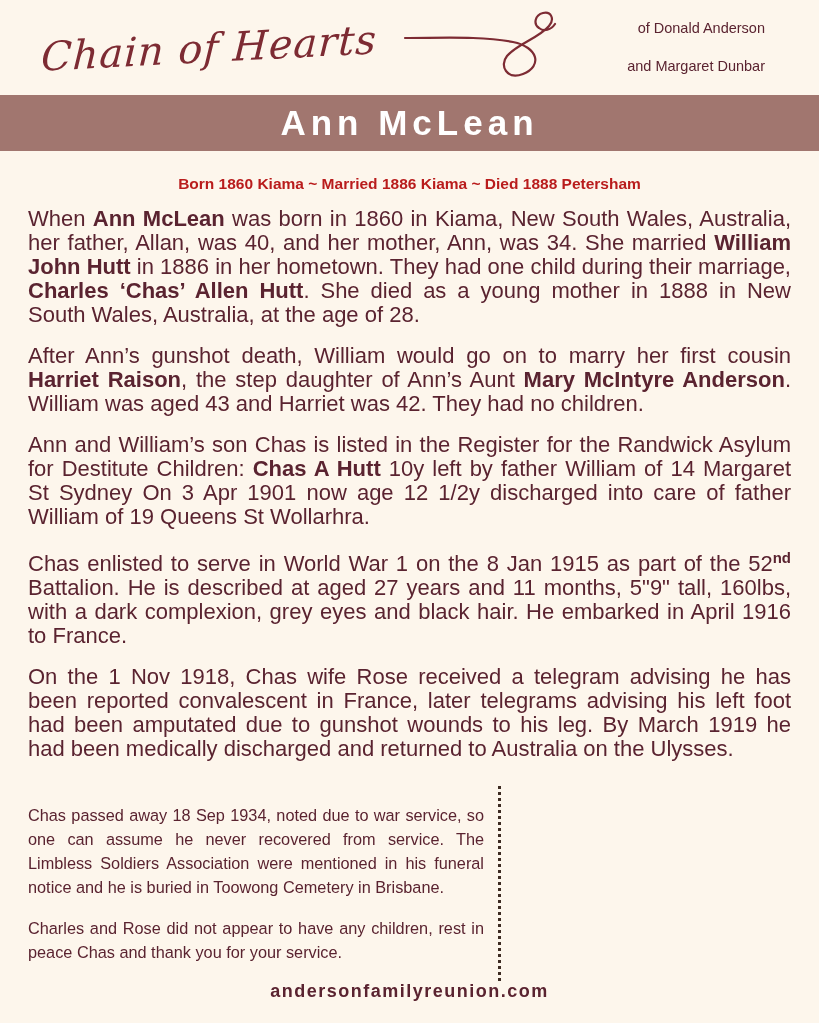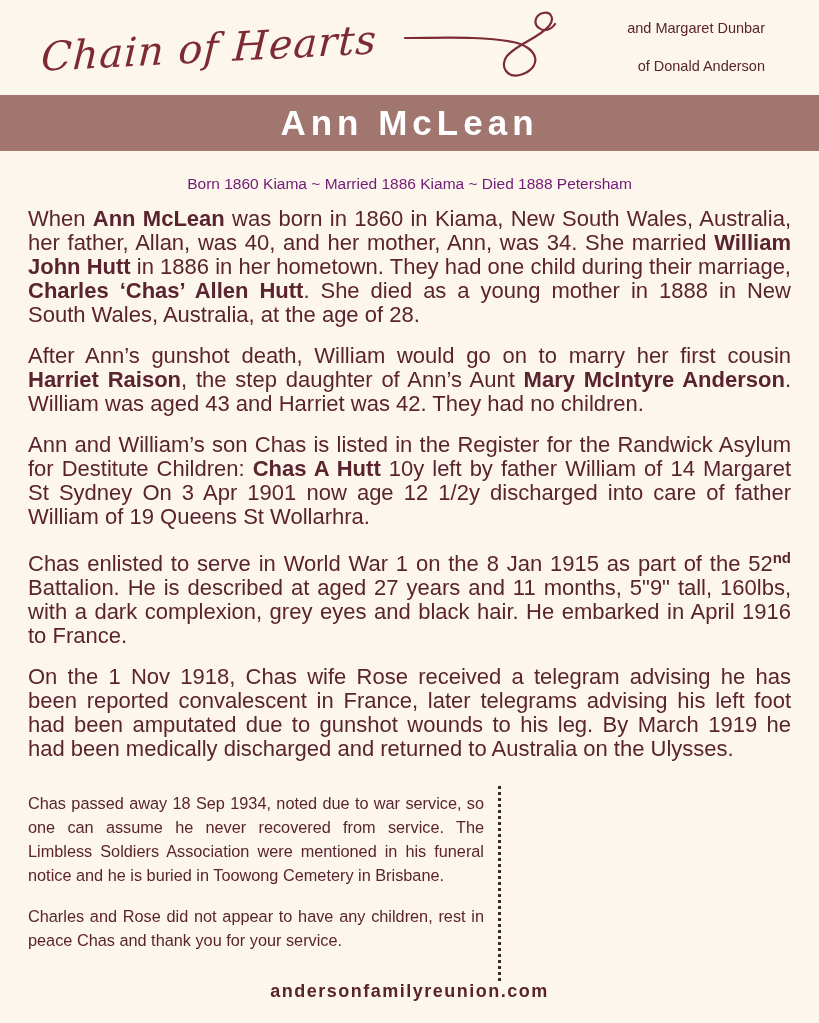--- a/index.html
+++ b/index.html
@@ -85,39 +85,39 @@
 
   
   .content {
     flex: 1 1 auto;
     padding: 20px 28px 0 28px;
     box-sizing: border-box;
     position: relative;
   }
   .subtitle {
     text-align: center;
-    font-weight: normal;
+    font-weight: bold;
     font-size: 15.5px;
-    color: #701a75;
+    color: #b91c1c;
     margin: 4px 0 14px 0;
   }
   p.para {
     margin: 0 0 17px 0;
     font-size: 22px;
     line-height: 24px;
     text-align: justify;
     color: #5a2330;
   }
   p.para b { font-weight: bold; }
   sup { font-size: 0.68em; vertical-align: super; font-weight: bold; }
 
   
   .bottom {
     display: flex;
-    align-items: center;
+    align-items: flex-end;
     gap: 0;
     margin-top: 2px;
   }
   .bottom-left {
     width: 470px;
     flex: 0 0 470px;
     padding-right: 14px;
     box-sizing: border-box;
   }
   .bottom-left p {
@@ -184,22 +184,22 @@
   <div class="header">
     <div class="logo-wrap">
       <span class="logo-script">Chain of Hearts</span>
     </div>
     <div class="swirl">
       <svg width="160" height="80" viewBox="0 0 160 80">
         <path d="M2 30 C 40 30, 80 28, 110 34 C 135 39, 140 58, 120 66 C 104 72, 96 58, 104 48 C 114 36, 136 30, 146 18 C 152 11, 148 3, 140 5 C 132 7, 130 16, 136 20 C 141 24, 148 22, 152 16" fill="none" stroke="#7d2b33" stroke-width="2.2" stroke-linecap="round"></path>
       </svg>
     </div>
     <div class="header-title">
+      <div>of Donald Anderson</div>
       <div>and Margaret Dunbar</div>
-      <div>of Donald Anderson</div>
     </div>
   </div>
 
   <div class="name-band">
     <h1>Ann McLean</h1>
   </div>
 
   <div class="content">
 
     <div class="subtitle">Born 1860 Kiama ~ Married 1886 Kiama ~ Died 1888 Petersham</div>

